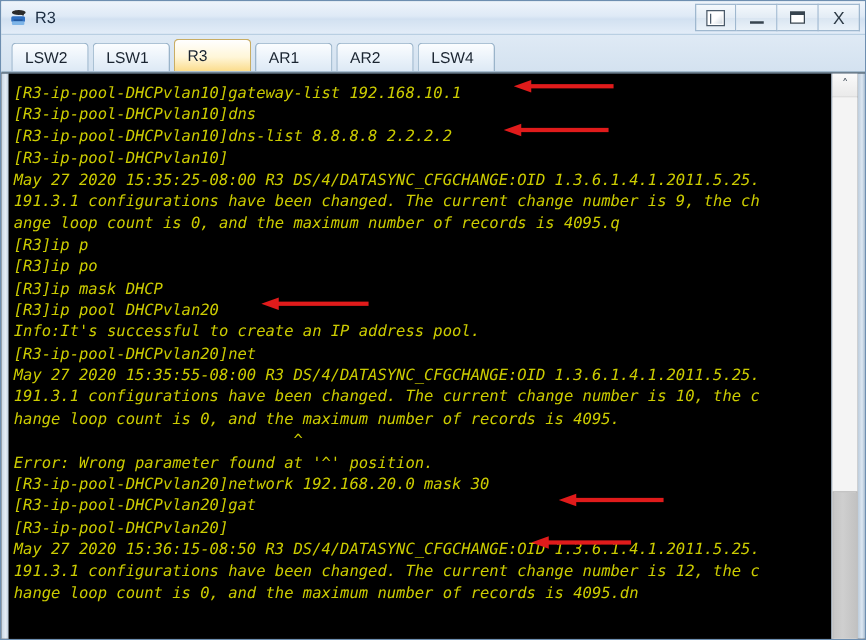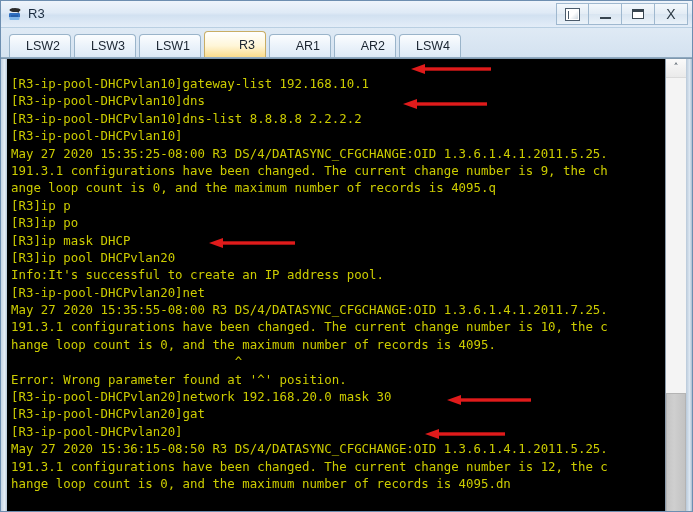--- a/index.html
+++ b/index.html
@@ -105,21 +105,21 @@
     border-bottom: 1px solid #8fa9c0;
   }
   .tab {
     height: 23px;
     min-width: 62px;
     box-sizing: border-box;
     margin-right: 3px;
     padding: 0 10px;
     display: flex;
     align-items: center;
-    justify-content: flex-end;
+    justify-content: flex-start;
     font-size: 12.5px;
     color: #1a2430;
     background: linear-gradient(to bottom, #fbfdff 0%, #eaf2fa 55%, #dde9f5 100%);
     border: 1px solid #9ab4ca;
     border-bottom: none;
     border-radius: 4px 4px 0 0;
     font-family: "Liberation Sans", sans-serif;
   }
   .tab.active {
     background: linear-gradient(to bottom, #ffffff 0%, #fff6d8 55%, #fbdc8c 100%);
@@ -141,21 +141,22 @@
     width: 6px;
     flex: 0 0 6px;
     background: linear-gradient(to right, #c6d4e2 0%, #e6eef6 60%, #b8c8d8 100%);
   }
   #term {
     position: relative;
     flex: 1 1 auto;
     background: #000000;
     overflow: hidden;
     padding-left: 4px;
-    padding-top: 16px;
+    padding-top: 6px;
+    font-style: italic;
   }
   .tline {
     font-family: "DejaVu Sans Mono", "Liberation Mono", monospace;
     font-size: 12.4px;
     line-height: 17.4px;
     height: 17.4px;
     color: #cccc00;
     white-space: pre;
     letter-spacing: 0px;
   }
@@ -249,23 +250,20 @@
       </div>
       <div class="win-btn">
         <span class="glyph-close">X</span>
       </div>
     </div>
   </div>
 
   <div id="tabbar">
       <div class="tab">
         <span>LSW2</span>
-      </div>
-      <div class="tab">
-        <span>LSW3</span>
       </div>
       <div class="tab">
         <span>LSW1</span>
       </div>
       <div class="tab active">
         <span>R3</span>
       </div>
       <div class="tab">
         <span>AR1</span>
       </div>
@@ -286,21 +284,21 @@
         <div class="tline">[R3-ip-pool-DHCPvlan10]</div>
         <div class="tline">May 27 2020 15:35:25-08:00 R3 DS/4/DATASYNC_CFGCHANGE:OID 1.3.6.1.4.1.2011.5.25.</div>
         <div class="tline">191.3.1 configurations have been changed. The current change number is 9, the ch</div>
         <div class="tline">ange loop count is 0, and the maximum number of records is 4095.q</div>
         <div class="tline">[R3]ip p</div>
         <div class="tline">[R3]ip po</div>
         <div class="tline">[R3]ip mask DHCP</div>
         <div class="tline">[R3]ip pool DHCPvlan20</div>
         <div class="tline">Info:It's successful to create an IP address pool.</div>
         <div class="tline">[R3-ip-pool-DHCPvlan20]net</div>
-        <div class="tline">May 27 2020 15:35:55-08:00 R3 DS/4/DATASYNC_CFGCHANGE:OID 1.3.6.1.4.1.2011.7.25.</div>
+        <div class="tline">May 27 2020 15:35:55-08:00 R3 DS/4/DATASYNC_CFGCHANGE:OID 1.3.6.1.4.1.2011.5.25.</div>
         <div class="tline">191.3.1 configurations have been changed. The current change number is 10, the c</div>
         <div class="tline">hange loop count is 0, and the maximum number of records is 4095.</div>
         <div class="tline">                              ^</div>
         <div class="tline">Error: Wrong parameter found at '^' position.</div>
         <div class="tline">[R3-ip-pool-DHCPvlan20]network 192.168.20.0 mask 30</div>
         <div class="tline">[R3-ip-pool-DHCPvlan20]gat</div>
         <div class="tline">[R3-ip-pool-DHCPvlan20]</div>
         <div class="tline">May 27 2020 15:36:15-08:50 R3 DS/4/DATASYNC_CFGCHANGE:OID 1.3.6.1.4.1.2011.5.25.</div>
         <div class="tline">191.3.1 configurations have been changed. The current change number is 12, the c</div>
         <div class="tline">hange loop count is 0, and the maximum number of records is 4095.dn</div>

